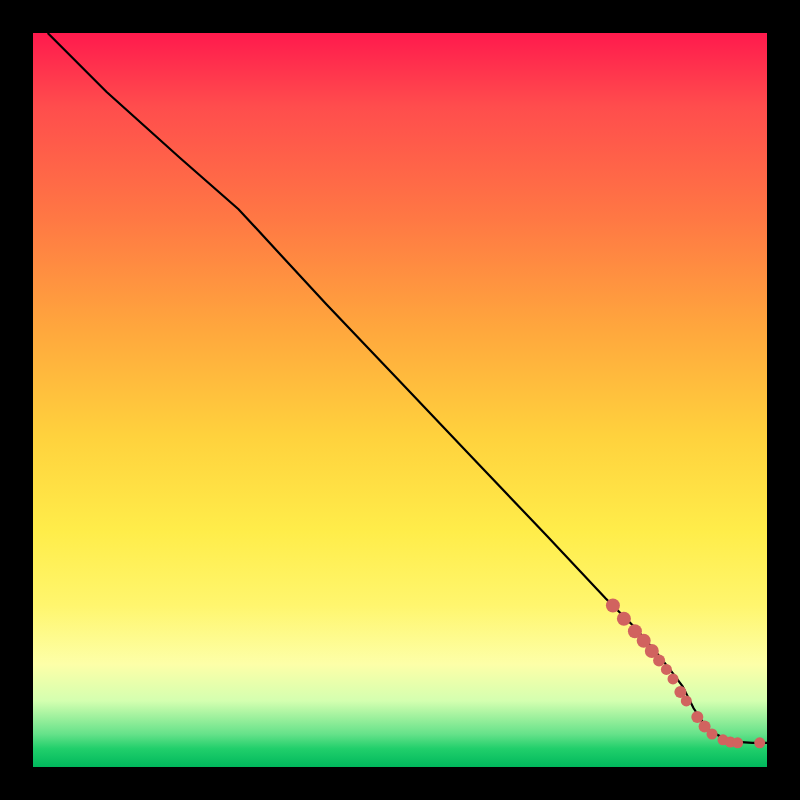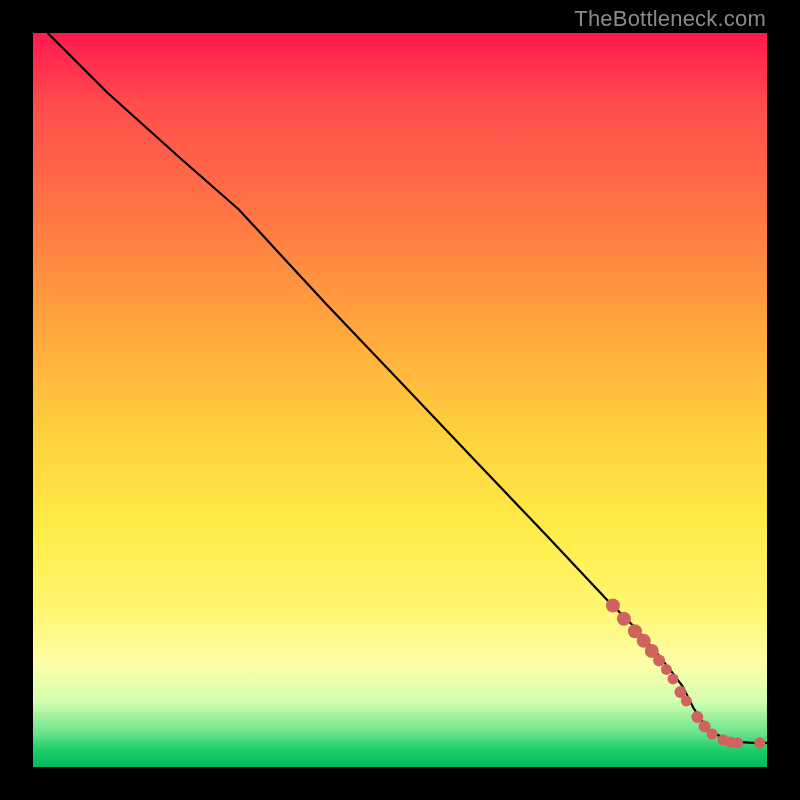--- a/index.html
+++ b/index.html
@@ -81,14 +81,13 @@
           <circle cx="664.3" cy="684.1" r="6" fill="#d1635f"></circle>
           <circle cx="671.6" cy="693.6" r="6" fill="#d1635f"></circle>
           <circle cx="679.0" cy="701.0" r="5.5" fill="#d1635f"></circle>
           <circle cx="690.0" cy="706.8" r="5.5" fill="#d1635f"></circle>
           <circle cx="697.3" cy="709.0" r="5.5" fill="#d1635f"></circle>
           <circle cx="704.6" cy="709.8" r="5.5" fill="#d1635f"></circle>
           <circle cx="726.7" cy="709.8" r="5.5" fill="#d1635f"></circle>
         </g>
     </svg>
   </div>
-  <div class="watermark">TheBottleneck.com</div>
 </div>
 
 </body></html>

